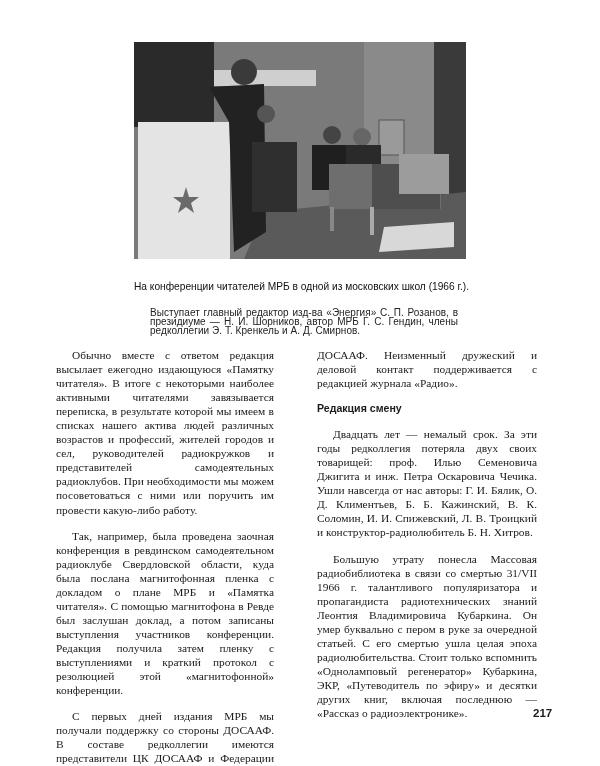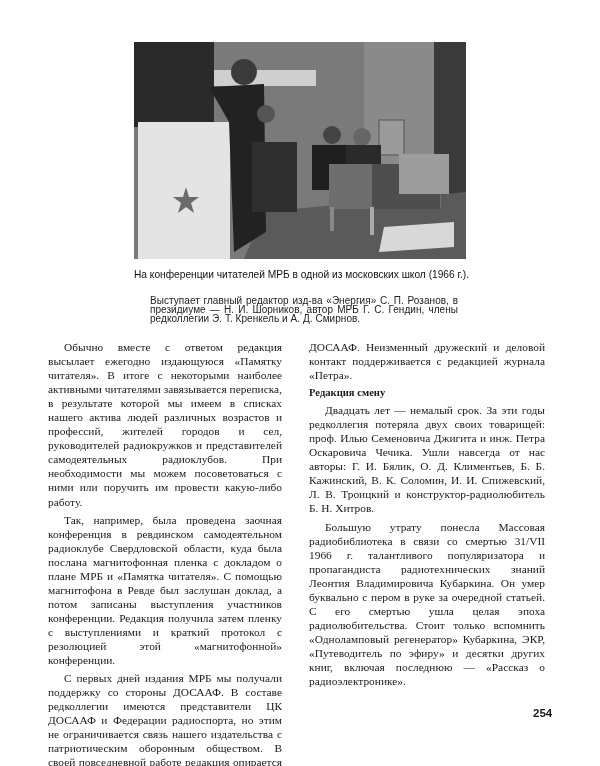--- a/index.html
+++ b/index.html
@@ -10,30 +10,30 @@
   }
   .photo {
     position: absolute; left: 134px; top: 42px; width: 332px; height: 217px;
     background: #6d6d6d; overflow: hidden;
   }
   .photo svg { display: block; width: 100%; height: 100%; }
   .caption {
     position: absolute; left: 134px; top: 268px; width: 340px;
     font-family: "Liberation Sans", "DejaVu Sans", sans-serif;
   }
-  .caption-title { font-size: 10.2px; line-height: 13px; margin: 0 0 5px 0; color: #111; }
+  .caption-title { font-size: 10.2px; line-height: 13px; margin: 12px 0 5px 0; color: #111; }
   .caption-sub { font-size: 10px; line-height: 8.8px; margin: 16px; color: #222; letter-spacing: 0.05px; text-align: justify; }
   .col {
     position: absolute; top: 336px; width: 242px;
     font-size: 11.4px; line-height: 14.05px;
     text-align: justify; hyphens: manual;
   }
   .col.left { left: 44px; }
   .col.right { left: 305px; width: 244px; }
-  .col p { margin: 4px; text-indent: 16px; font-family: Liberation Serif, serif; }
+  .col p { margin: 12px; text-indent: 16px; }
   .col p.noindent { text-indent: 0; }
   .heading {
     font-family: "Liberation Sans", "DejaVu Sans", sans-serif;
     font-weight: bold; font-size: 10.6px; line-height: 13px;
     margin: 21px 0 14px 0; text-indent: 0 !important;
   }
   .page-number {
     position: absolute; left: 533px; top: 707px;
     font-family: "Liberation Sans", "DejaVu Sans", sans-serif;
     font-weight: bold; font-size: 11.5px;
@@ -85,19 +85,19 @@
   <p class="caption-sub">Выступает главный редактор изд-ва «Энергия» С. П. Розанов, в президиуме — Н. И. Шорников, автор МРБ Г. С. Гендин, члены редколлегии Э. Т. Кренкель и А. Д. Смирнов.</p>
 </div>
 
 <div class="col left">
   <p>Обычно вместе с ответом редакция высылает ежегодно издающуюся «Памятку читателя». В итоге с некоторыми наиболее активными читателями завязывается переписка, в результате которой мы имеем в списках нашего актива людей различных возрастов и профессий, жителей городов и сел, руководителей радиокружков и представителей самодеятельных радиоклубов. При необходимости мы можем посоветоваться с ними или поручить им провести какую-либо работу.</p>
   <p>Так, например, была проведена заочная конференция в ревдинском самодеятельном радиоклубе Свердловской области, куда была послана магнитофонная пленка с докладом о плане МРБ и «Памятка читателя». С помощью магнитофона в Ревде был заслушан доклад, а потом записаны выступления участников конференции. Редакция получила затем пленку с выступлениями и краткий протокол с резолюцией этой «магнитофонной» конференции.</p>
   <p>С первых дней издания МРБ мы получали поддержку со стороны ДОСААФ. В составе редколлегии имеются представители ЦК ДОСААФ и Федерации радиоспорта, но этим не ограничивается связь нашего издательства с патриотическим оборонным обществом. В своей повседневной работе редакция опирается на содействие Центрального радиоклуба СССР и местных радиоклубов</p>
 </div>
 
 <div class="col right">
-  <p class="noindent">ДОСААФ. Неизменный дружеский и деловой контакт поддерживается с редакцией журнала «Петра».</p>
+  <p class="noindent">ДОСААФ. Неизменный дружеский и деловой контакт поддерживается с редакцией журнала «Радио».</p>
   <p class="heading">Редакция смену</p>
   <p>Двадцать лет — немалый срок. За эти годы редколлегия потеряла двух своих товарищей: проф. Илью Семеновича Джигита и инж. Петра Оскаровича Чечика. Ушли навсегда от нас авторы: Г. И. Бялик, О. Д. Климентьев, Б. Б. Кажинский, В. К. Соломин, И. И. Спижевский, Л. В. Троицкий и конструктор-радиолюбитель Б. Н. Хитров.</p>
   <p>Большую утрату понесла Массовая радиобиблиотека в связи со смертью 31/VII 1966 г. талантливого популяризатора и пропагандиста радиотехнических знаний Леонтия Владимировича Кубаркина. Он умер буквально с пером в руке за очередной статьей. С его смертью ушла целая эпоха радиолюбительства. Стоит только вспомнить «Одноламповый регенератор» Кубаркина, ЭКР, «Путеводитель по эфиру» и десятки других книг, включая последнюю — «Рассказ о радиоэлектронике».</p>
 </div>
 
-<div class="page-number">254</div>
+<div class="page-number">217</div>
 
 </body></html>

